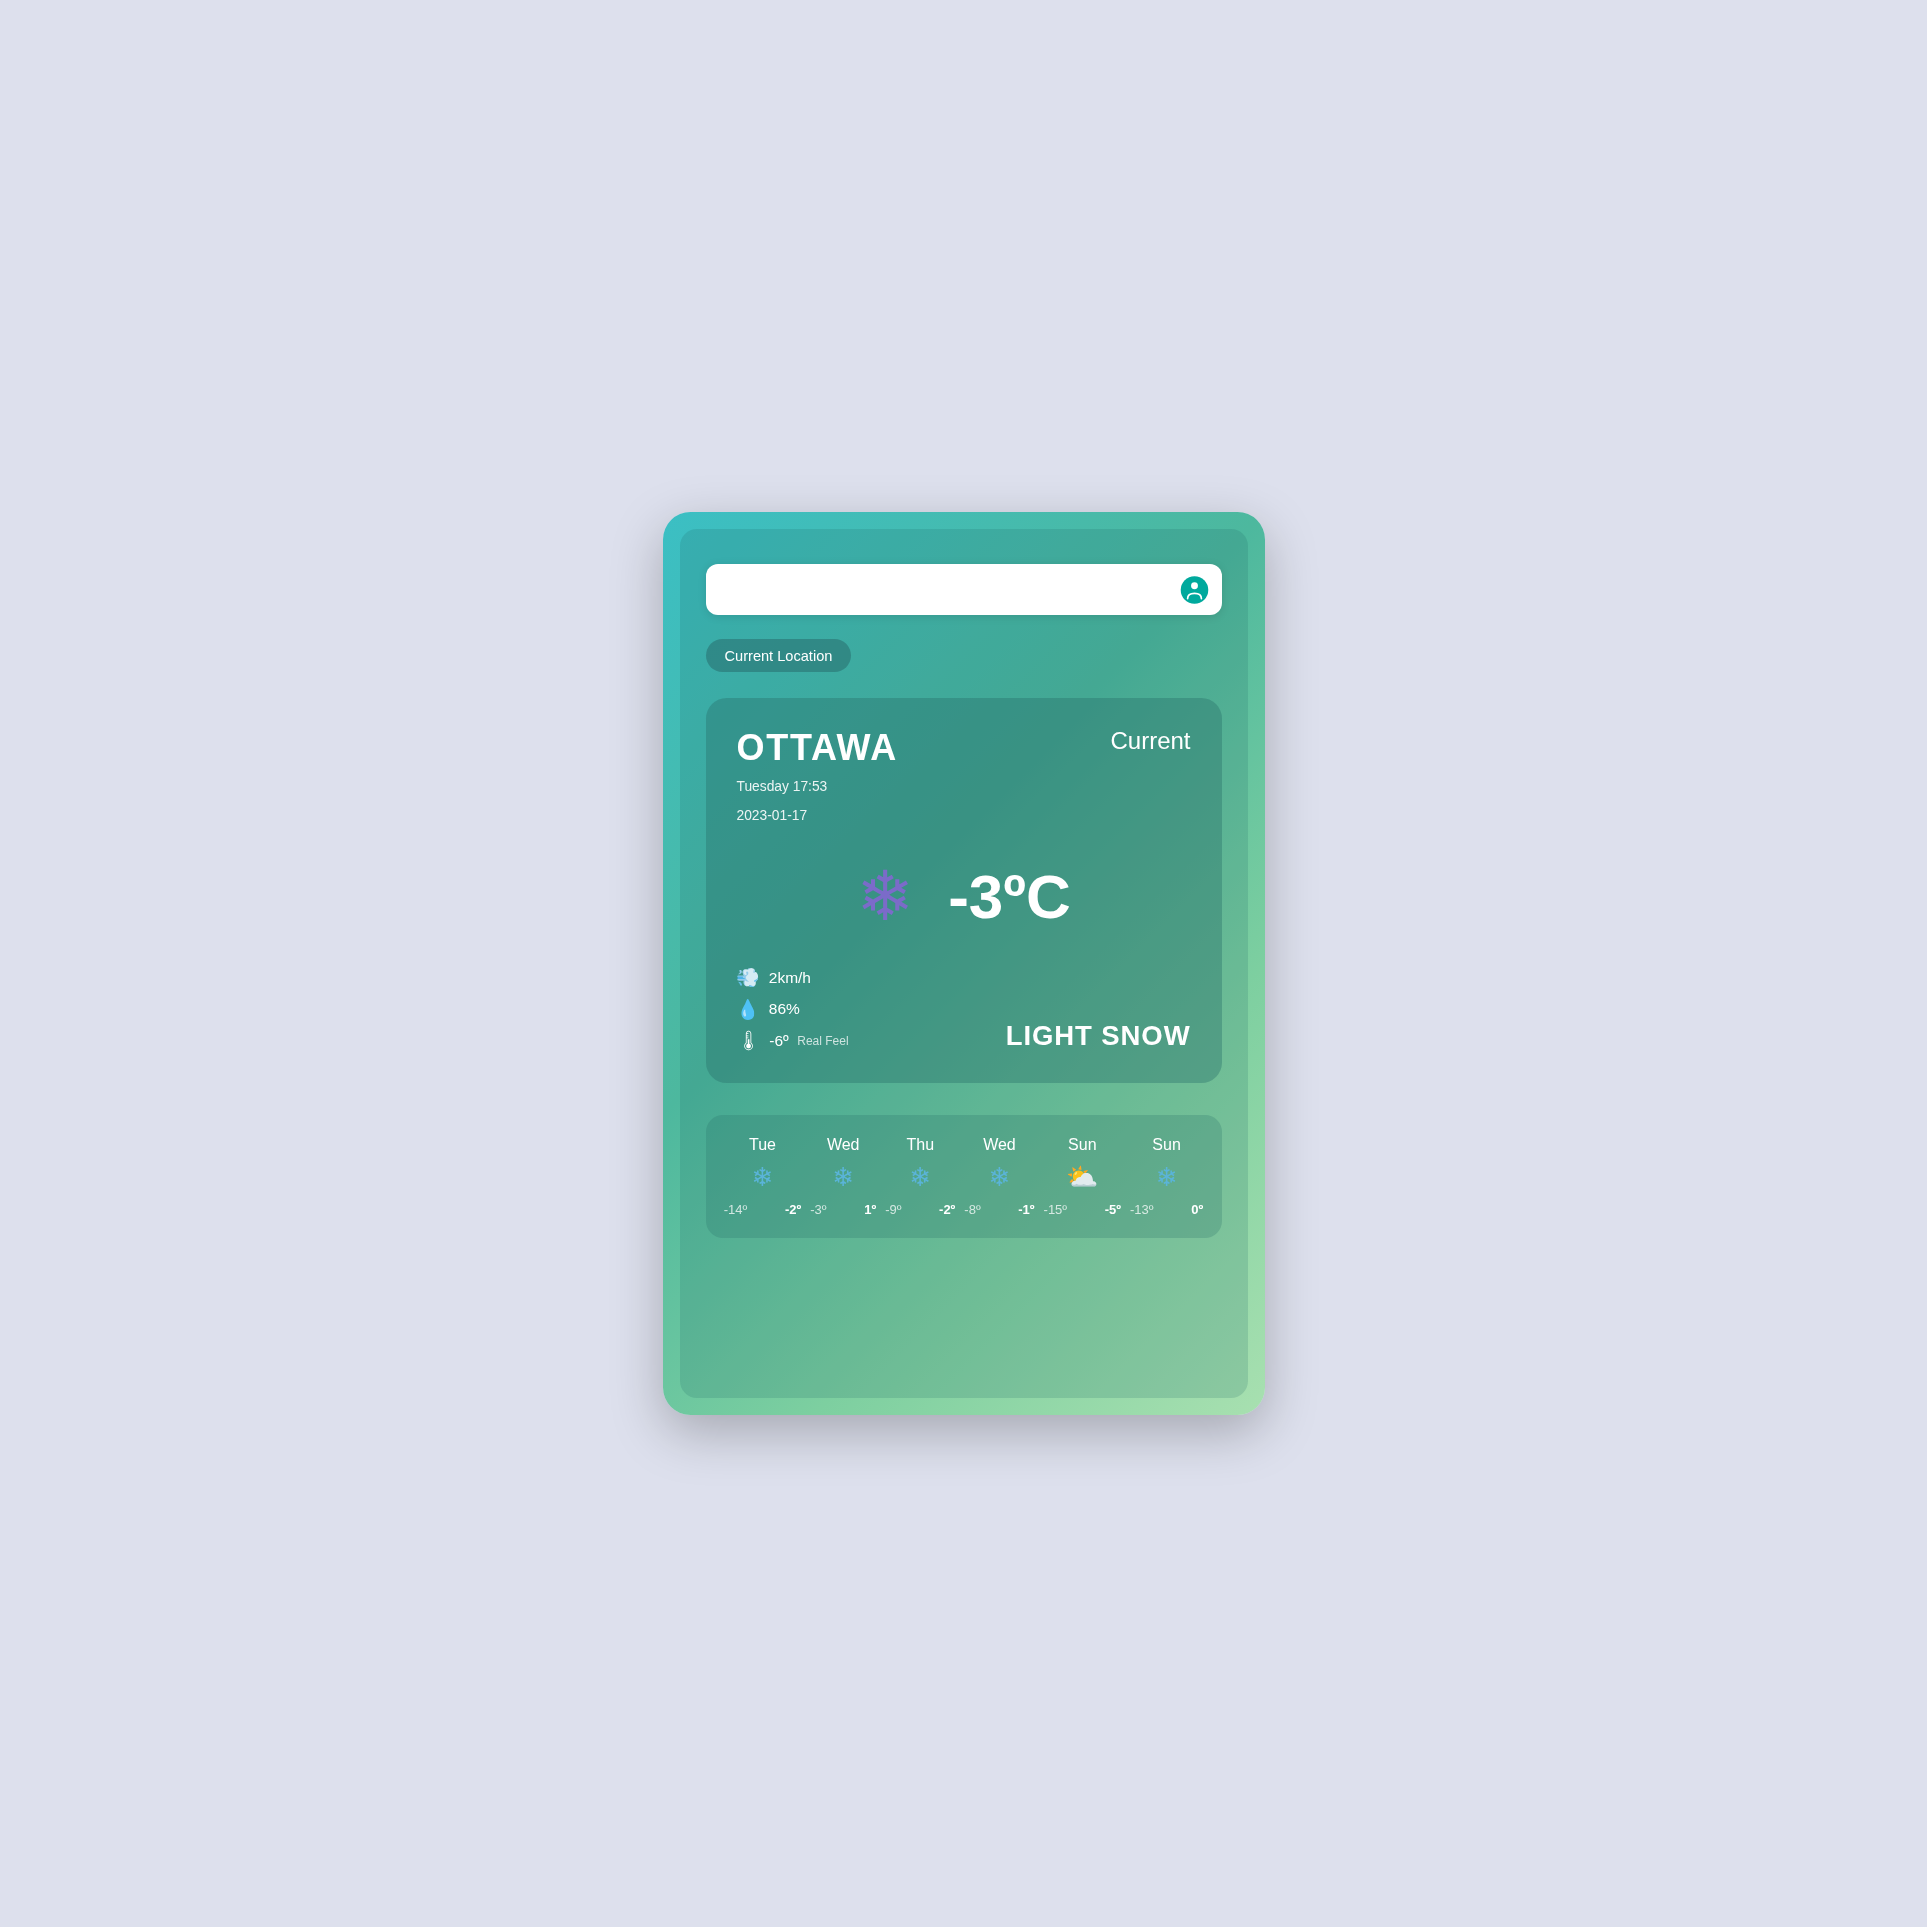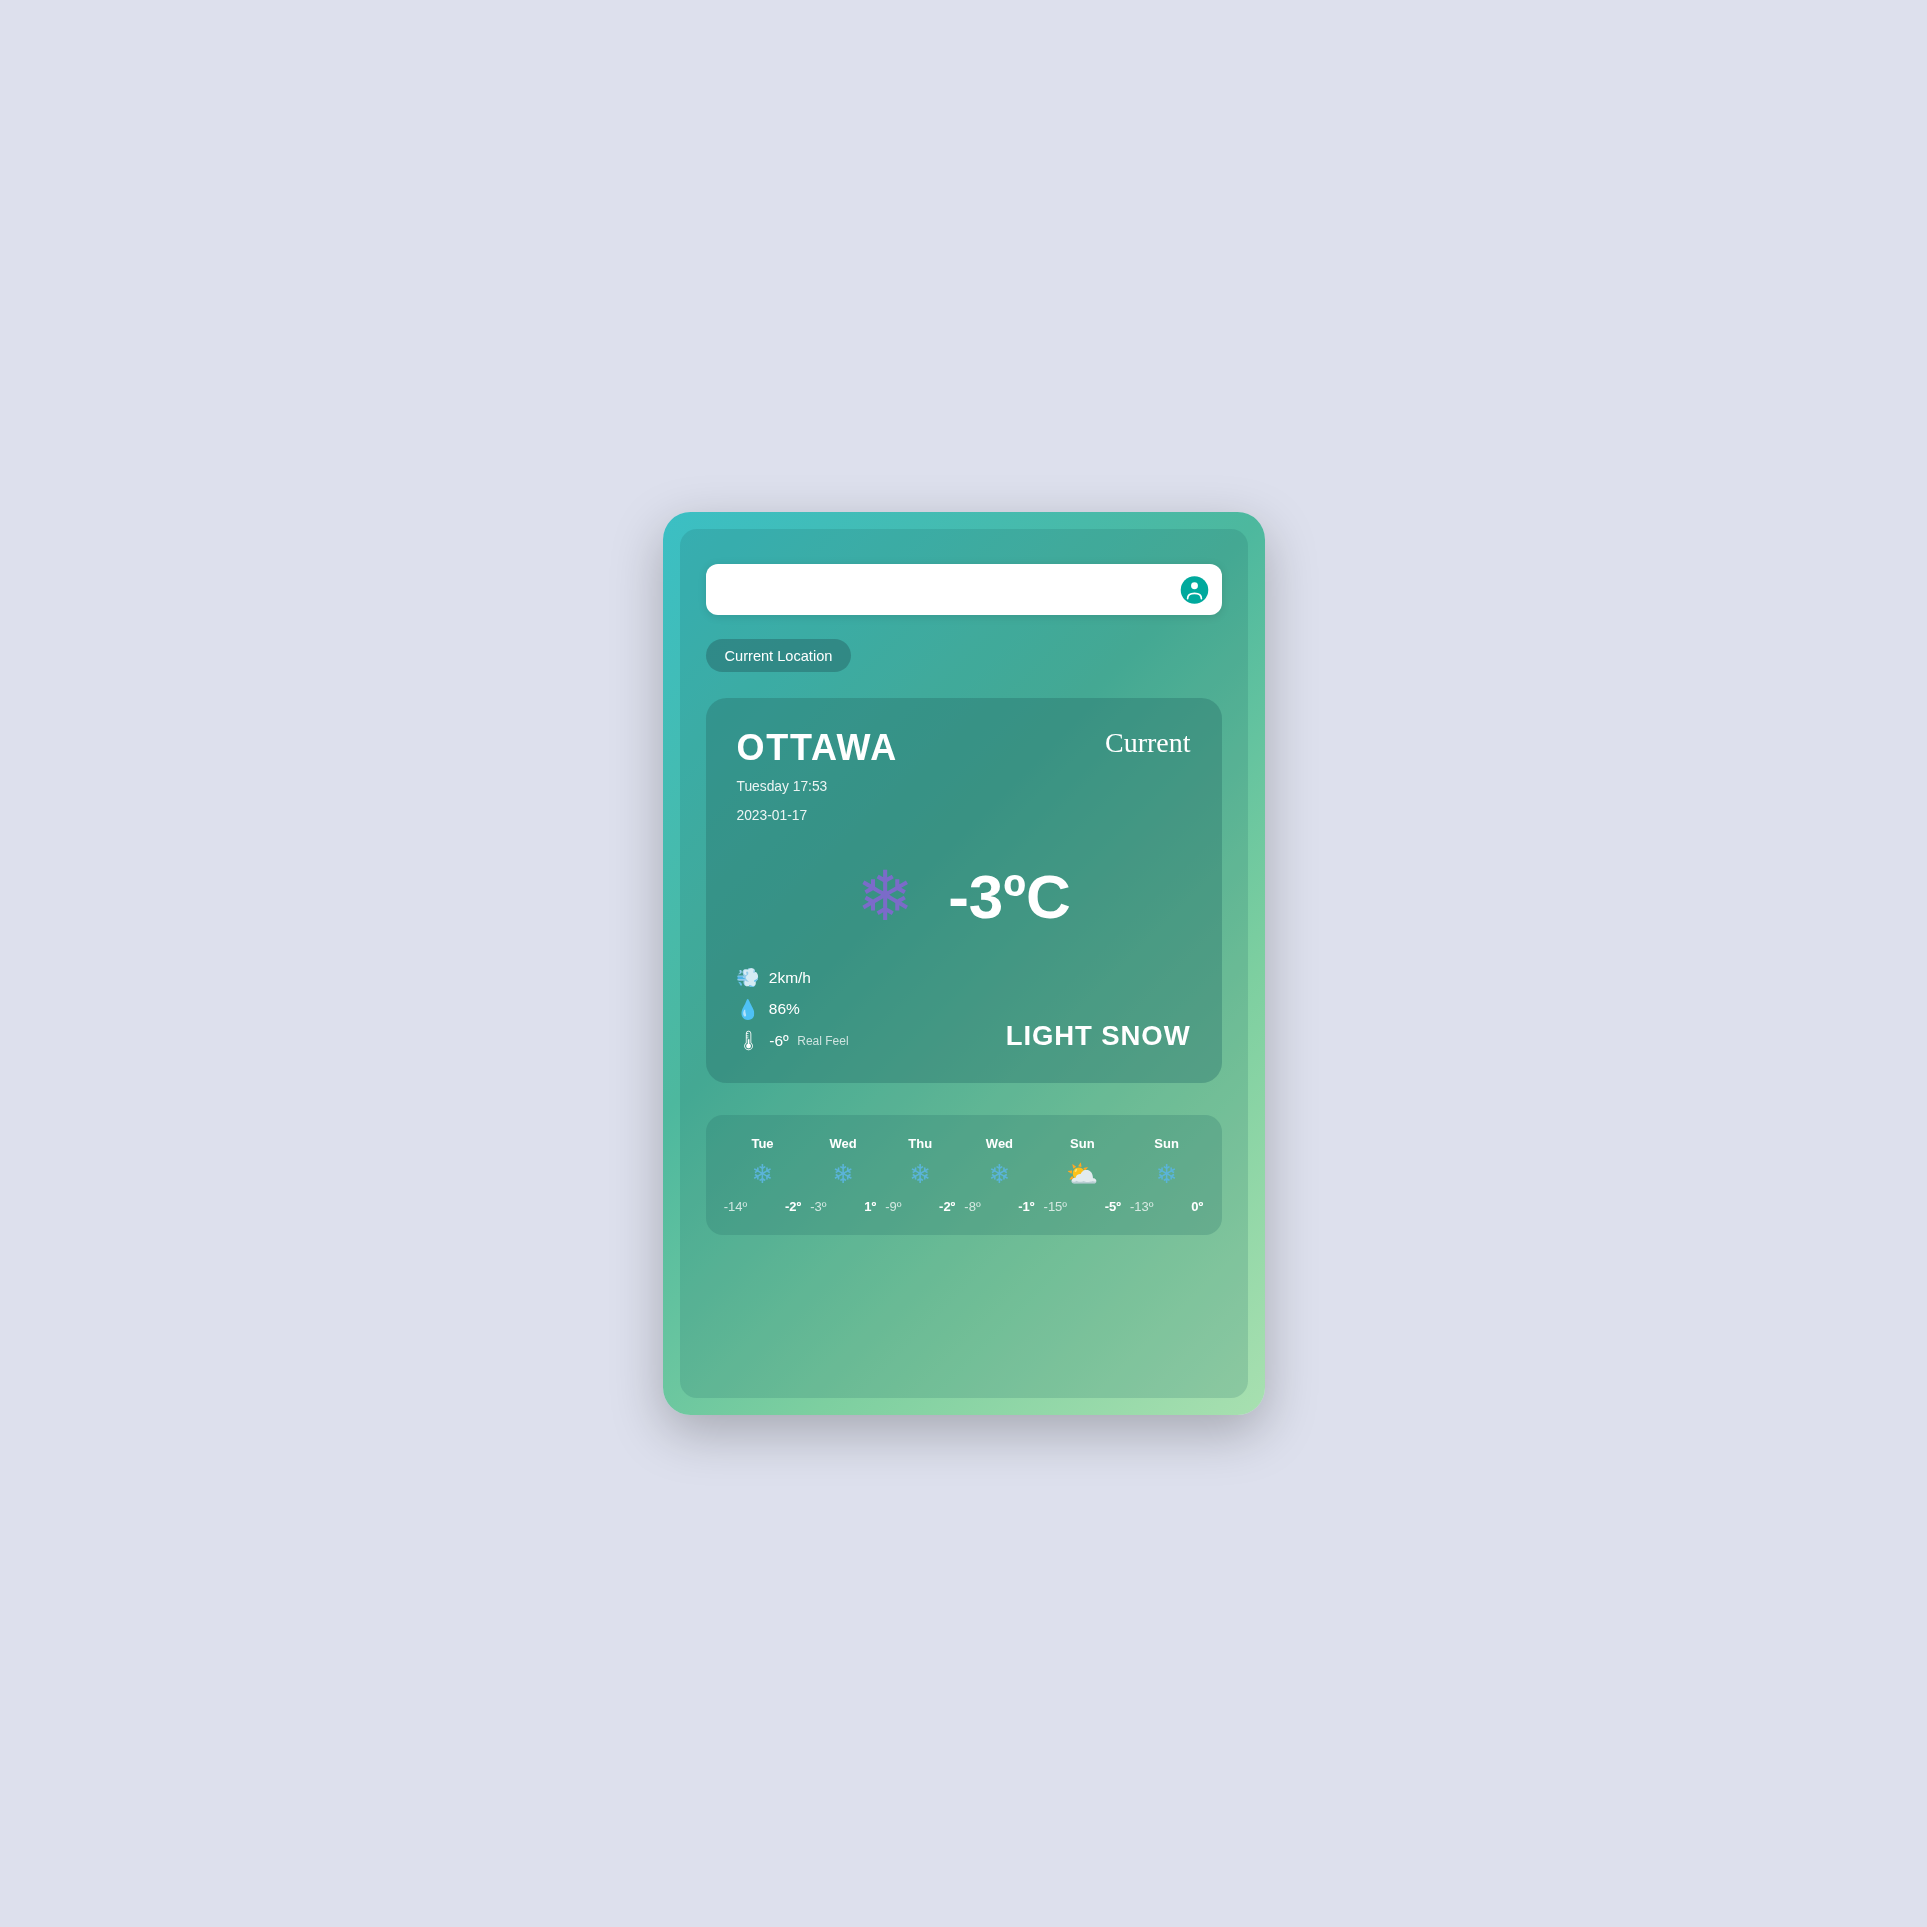--- a/index.html
+++ b/index.html
@@ -113,24 +113,23 @@
     }
 
     .date-info {
       margin-top: 6.9px;
       color: rgba(255,255,255,0.9);
       font-size: 13.8px;
       line-height: 1.6;
     }
 
     .current-label {
-      font-size: 28px;
+      font-size: 24px;
       font-weight: 400;
       color: #fff;
-      font-family: Liberation Serif, serif;
     }
 
     
     .temp-row {
       display: flex;
       align-items: center;
       justify-content: center;
       gap: 34px;
       margin-bottom: 34px;
     }
@@ -195,22 +194,22 @@
 
     .forecast-day {
       display: flex;
       flex-direction: column;
       align-items: center;
       gap: 8.6px;
     }
 
     .day-label {
       color: #fff;
-      font-size: 13px;
-      font-weight: 700;
+      font-size: 16px;
+      font-weight: 400;
     }
 
     .forecast-icon {
       font-size: 26px;
     }
 
     .forecast-snow { color: #5ab4d9; }
     .forecast-cloud { color: #d0d0d0; }
 
     .temp-range {

